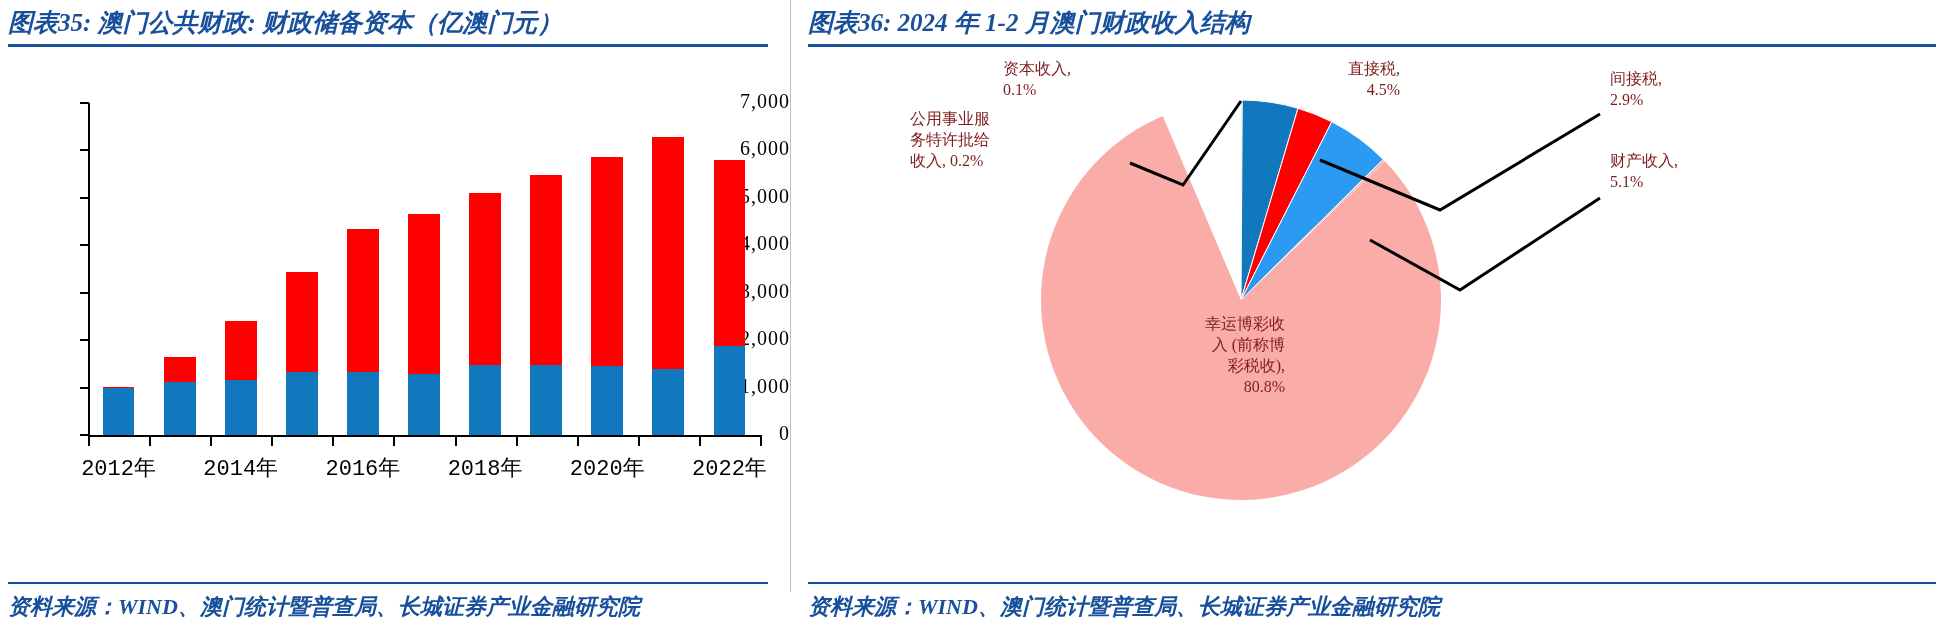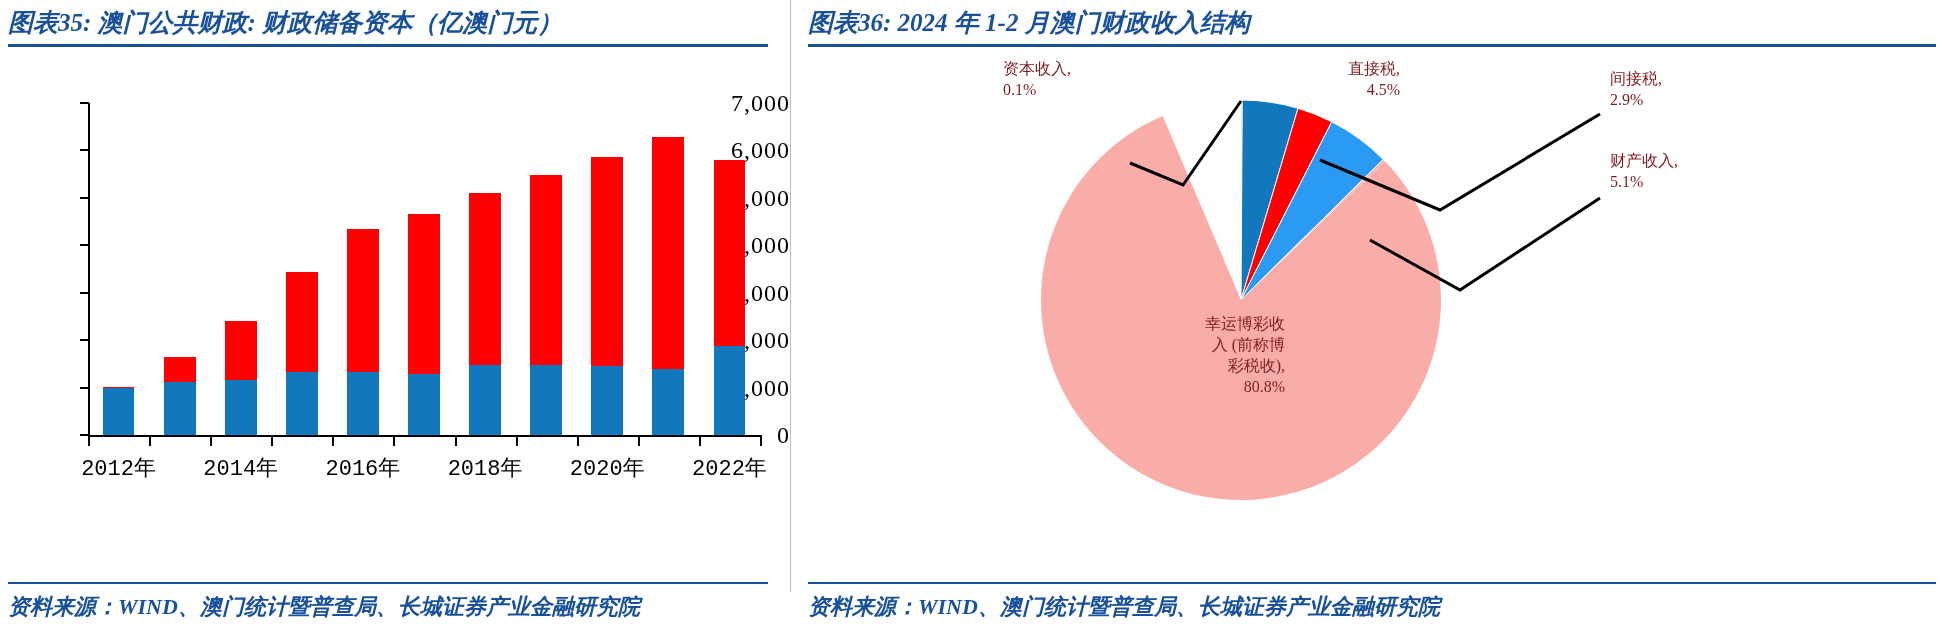--- a/index.html
+++ b/index.html
@@ -69,21 +69,21 @@
   .axis-y {
     position:absolute; left:88px; top:48px;
     width:2px; height:333px; background:#000;
   }
   .axis-x {
     position:absolute; left:88px; top:380px;
     width:674px; height:2px; background:#000;
   }
   .ytick-label {
     position:absolute; right:0; width:78px; text-align:right;
-    font-size:24px; color:#000; transform:translateY(-13px);
+    font-size:20px; color:#000; transform:translateY(-13px);
     font-family:"Liberation Serif",serif;
     letter-spacing:1px;
   }
   .ytick-mark {
     position:absolute; left:80px; width:9px; height:2px; background:#000;
   }
   .xtick-mark {
     position:absolute; top:382px; width:2px; height:9px; background:#000;
   }
   .xtick-label {
@@ -244,18 +244,21 @@
 
       <div class="pie-label center-lbl" style="left:430px; top:8px; width:170px;">直接税,
 4.5%</div>
 
       <div class="pie-label left-lbl" style="left:810px; top:18px; width:190px;">间接税,
 2.9%</div>
 
       <div class="pie-label left-lbl" style="left:810px; top:100px; width:190px;">财产收入,
 5.1%</div>
 
+      <div class="pie-label left-lbl" style="left:110px; top:58px; width:190px;">公用事业服
+务特许批给
+收入,  0.2%</div>
     </div>
 
     <div class="foot-rule" id="frule-right"></div>
     <div class="foot-text" id="foot-right">资料来源：WIND、澳门统计暨普查局、长城证券产业金融研究院</div>
   </div>
 </div>
 
 </body></html>

